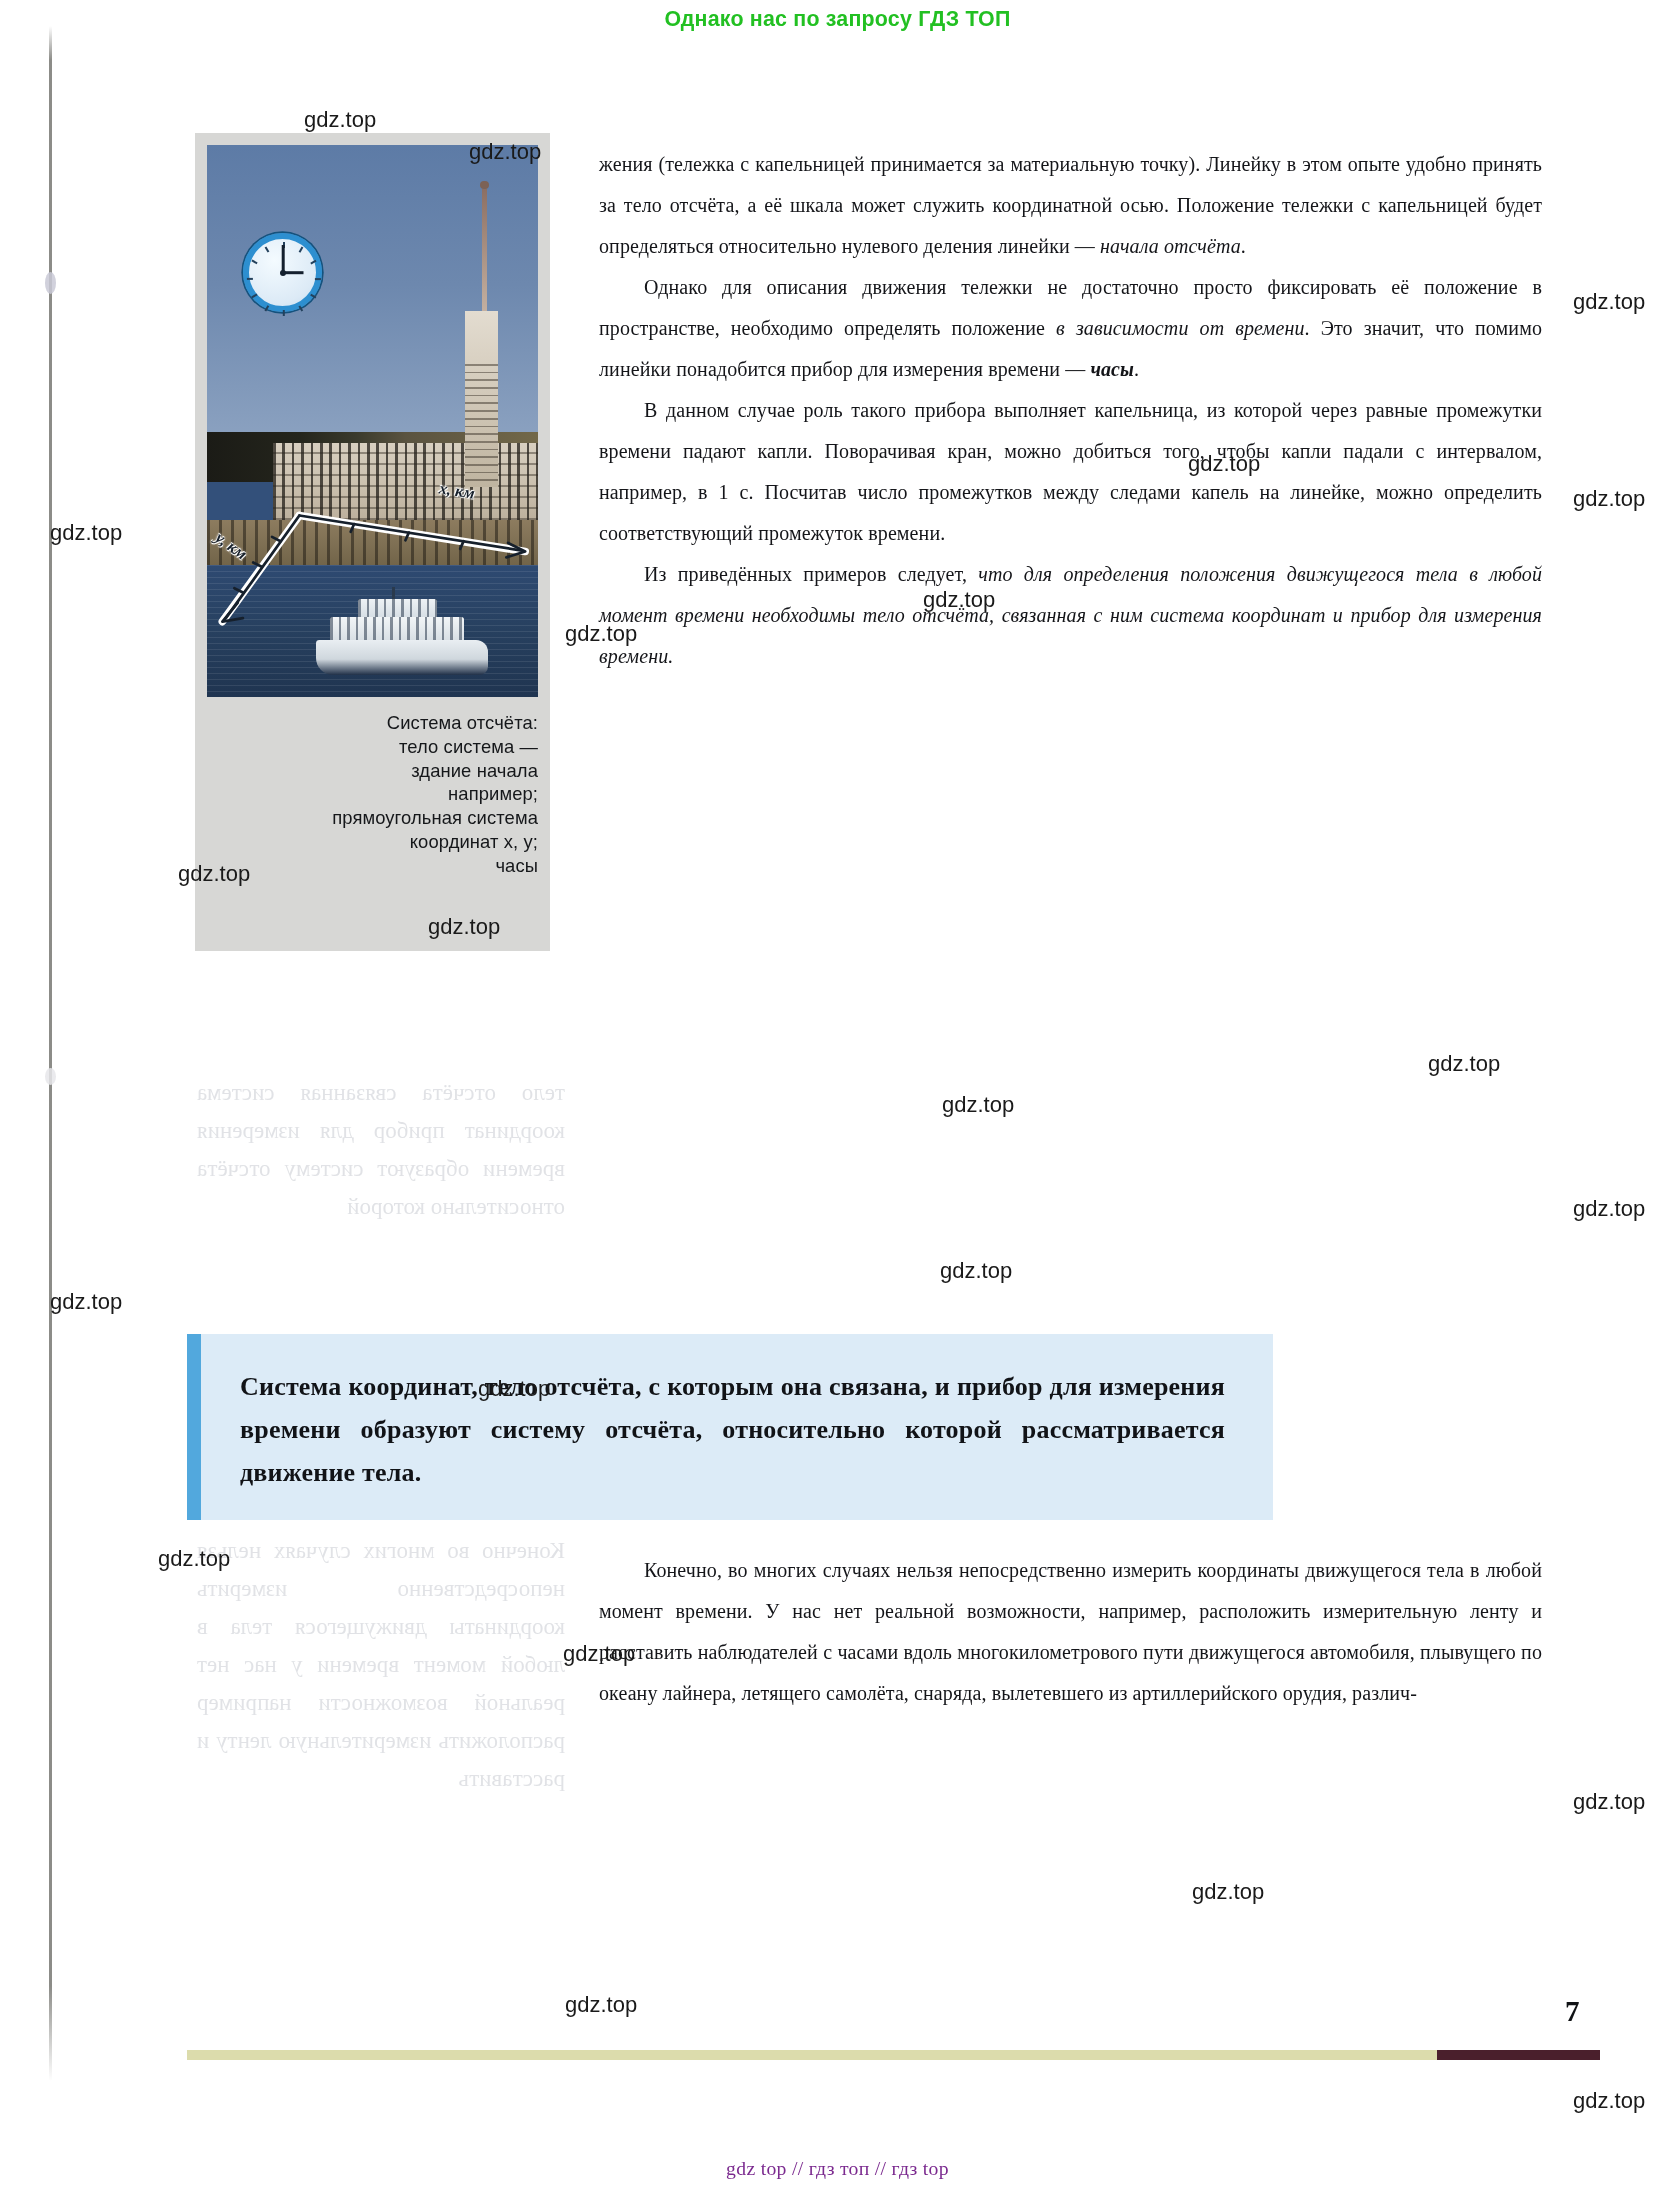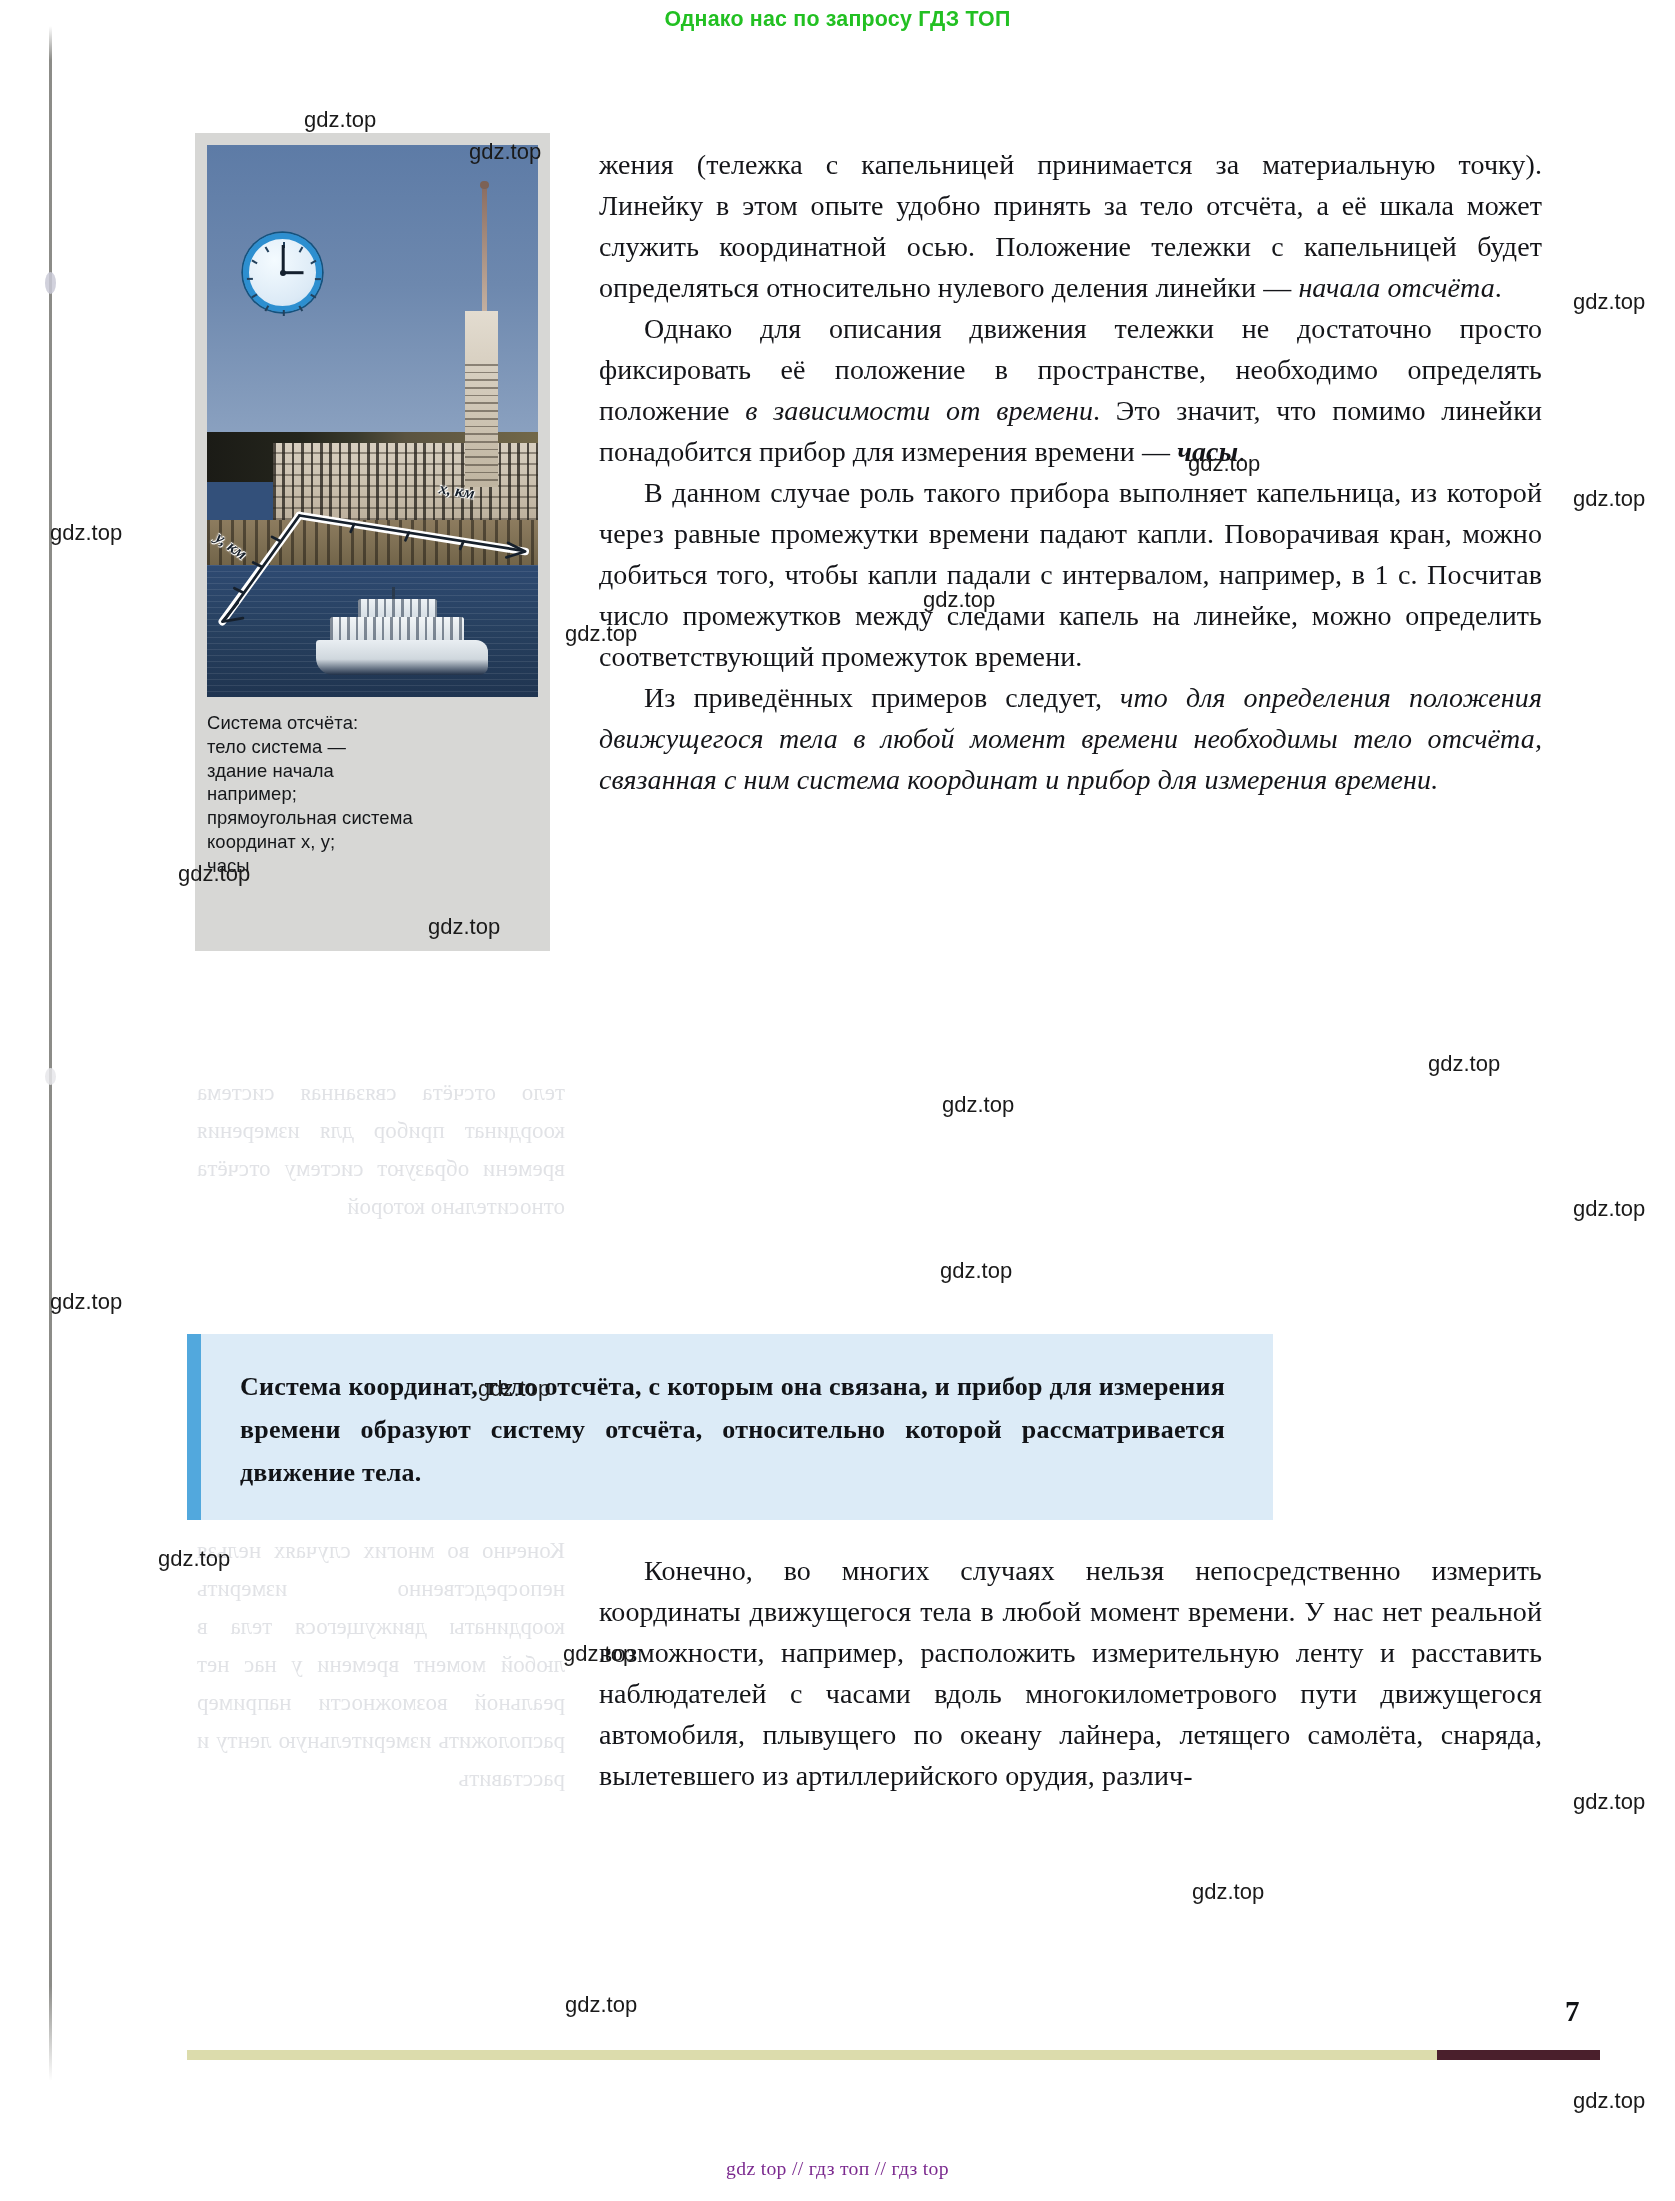--- a/index.html
+++ b/index.html
@@ -191,33 +191,34 @@
   .lbl-x { left:70%; top:2%; transform: rotate(9deg); }
   .lbl-y { left:2%;  top:27%; transform: rotate(36deg); }
 
   .caption {
     margin-top: 13.7px;
     font-family:"Liberation Sans", sans-serif;
     font-size: 18.4px;
     line-height: 1.30;
     color:#15171a;
     letter-spacing:0.1px;
+    text-align:right;
   }
 
   
   .col {
     position: absolute;
     left: 599px;
     top: 144px;
     width: 959px;
   }
   p.body {
     margin: 0 16px 0 0;
     font-family: "Liberation Serif", serif;
-    font-size: 28px;
+    font-size: 20px;
     line-height: 41px;
     color: #141519;
     text-align: justify;
     text-indent: 45px;
     letter-spacing: 0.1px;
   }
   p.body.noindent { text-indent: 0; }
   p.body i { font-style: italic; }
   p.body b  { font-weight: 700; }
 

